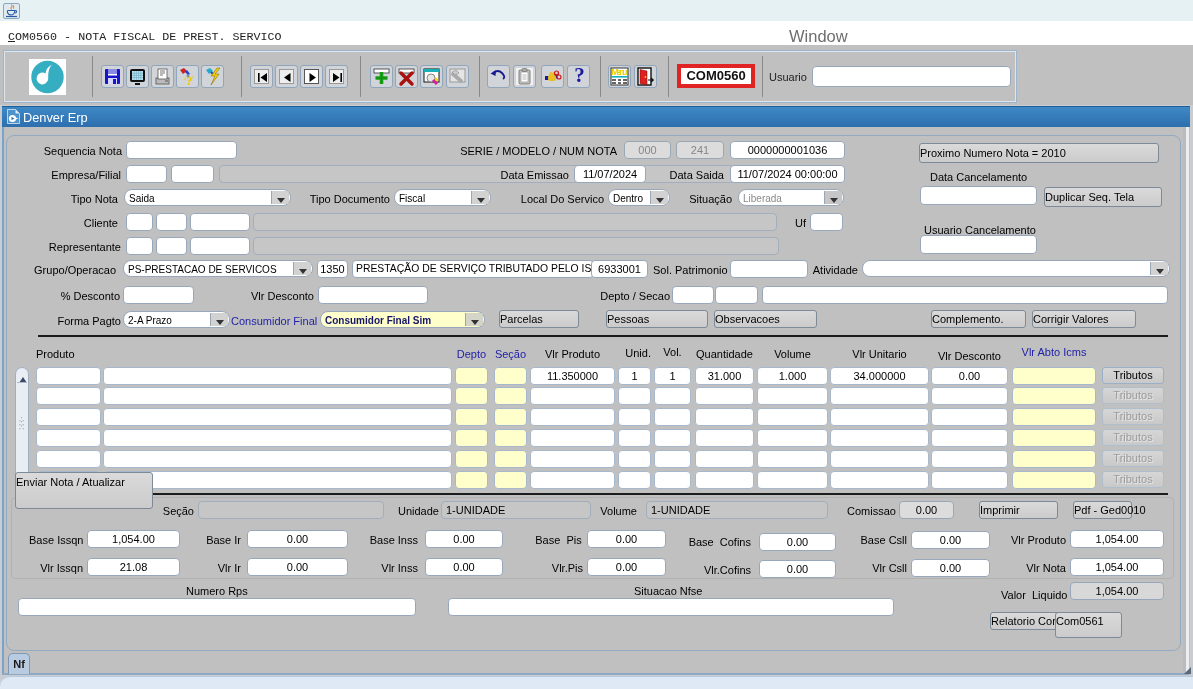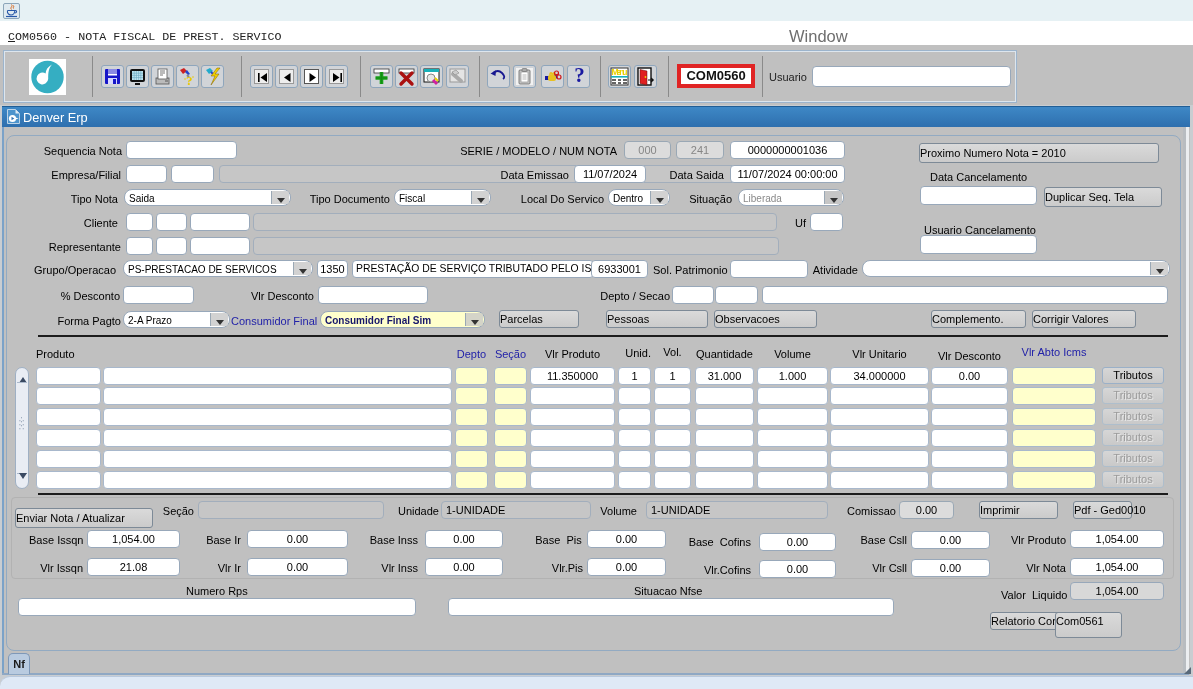--- a/index.html
+++ b/index.html
@@ -370,21 +370,21 @@
     <div class="gridin r" style="left:757px;top:471px;width:71px"></div>
     <div class="gridin r" style="left:830px;top:471px;width:99px"></div>
     <div class="gridin r" style="left:931px;top:471px;width:77px"></div>
     <div class="gridin ylwf" style="left:1012px;top:471px;width:84px"></div>
     <div class="tbtn tdis" style="left:1102px;top:471px">Tributos</div>
   </div>
 
 <div class="ab" style="left:38px;top:493px;width:1130px;height:2px;background:#1c1c1c"></div>
 
 <div class="ab" style="left:11px;top:497px;width:1163px;height:82px;border:1px solid #b2b2b2;border-radius:4px"></div>
-<div class="btn" style="left:15px;top:508px;width:138px;height:20px;line-height:19px">Enviar Nota / Atualizar</div>
+<div class="btn" style="left:15px;top:472px;width:138px;height:37px;line-height:19px">Enviar Nota / Atualizar</div>
 <div class="lbl" style="left:161px;top:505px;width:33px;text-align:right">Seção</div>
 <div class="inp dis" style="left:198px;top:501px;width:186px"></div>
 <div class="lbl" style="left:398px;top:505px;width:40px;text-align:right">Unidade</div>
 <div class="inp dis" style="left:441px;top:501px;width:150px">1-UNIDADE</div>
 <div class="lbl" style="left:597px;top:505px;width:40px;text-align:right">Volume</div>
 <div class="inp dis" style="left:646px;top:501px;width:182px">1-UNIDADE</div>
 <div class="lbl" style="left:847px;top:505px;width:47px;text-align:right">Comissao</div>
 <div class="inp sunk r" style="left:899px;top:501px;width:55px">0.00</div>
 <div class="btn" style="left:979px;top:501px;width:79px;height:18px;line-height:16px">Imprimir</div>
 <div class="btn" style="left:1073px;top:501px;width:59px;height:18px;line-height:16px">Pdf - Ged0010</div>

